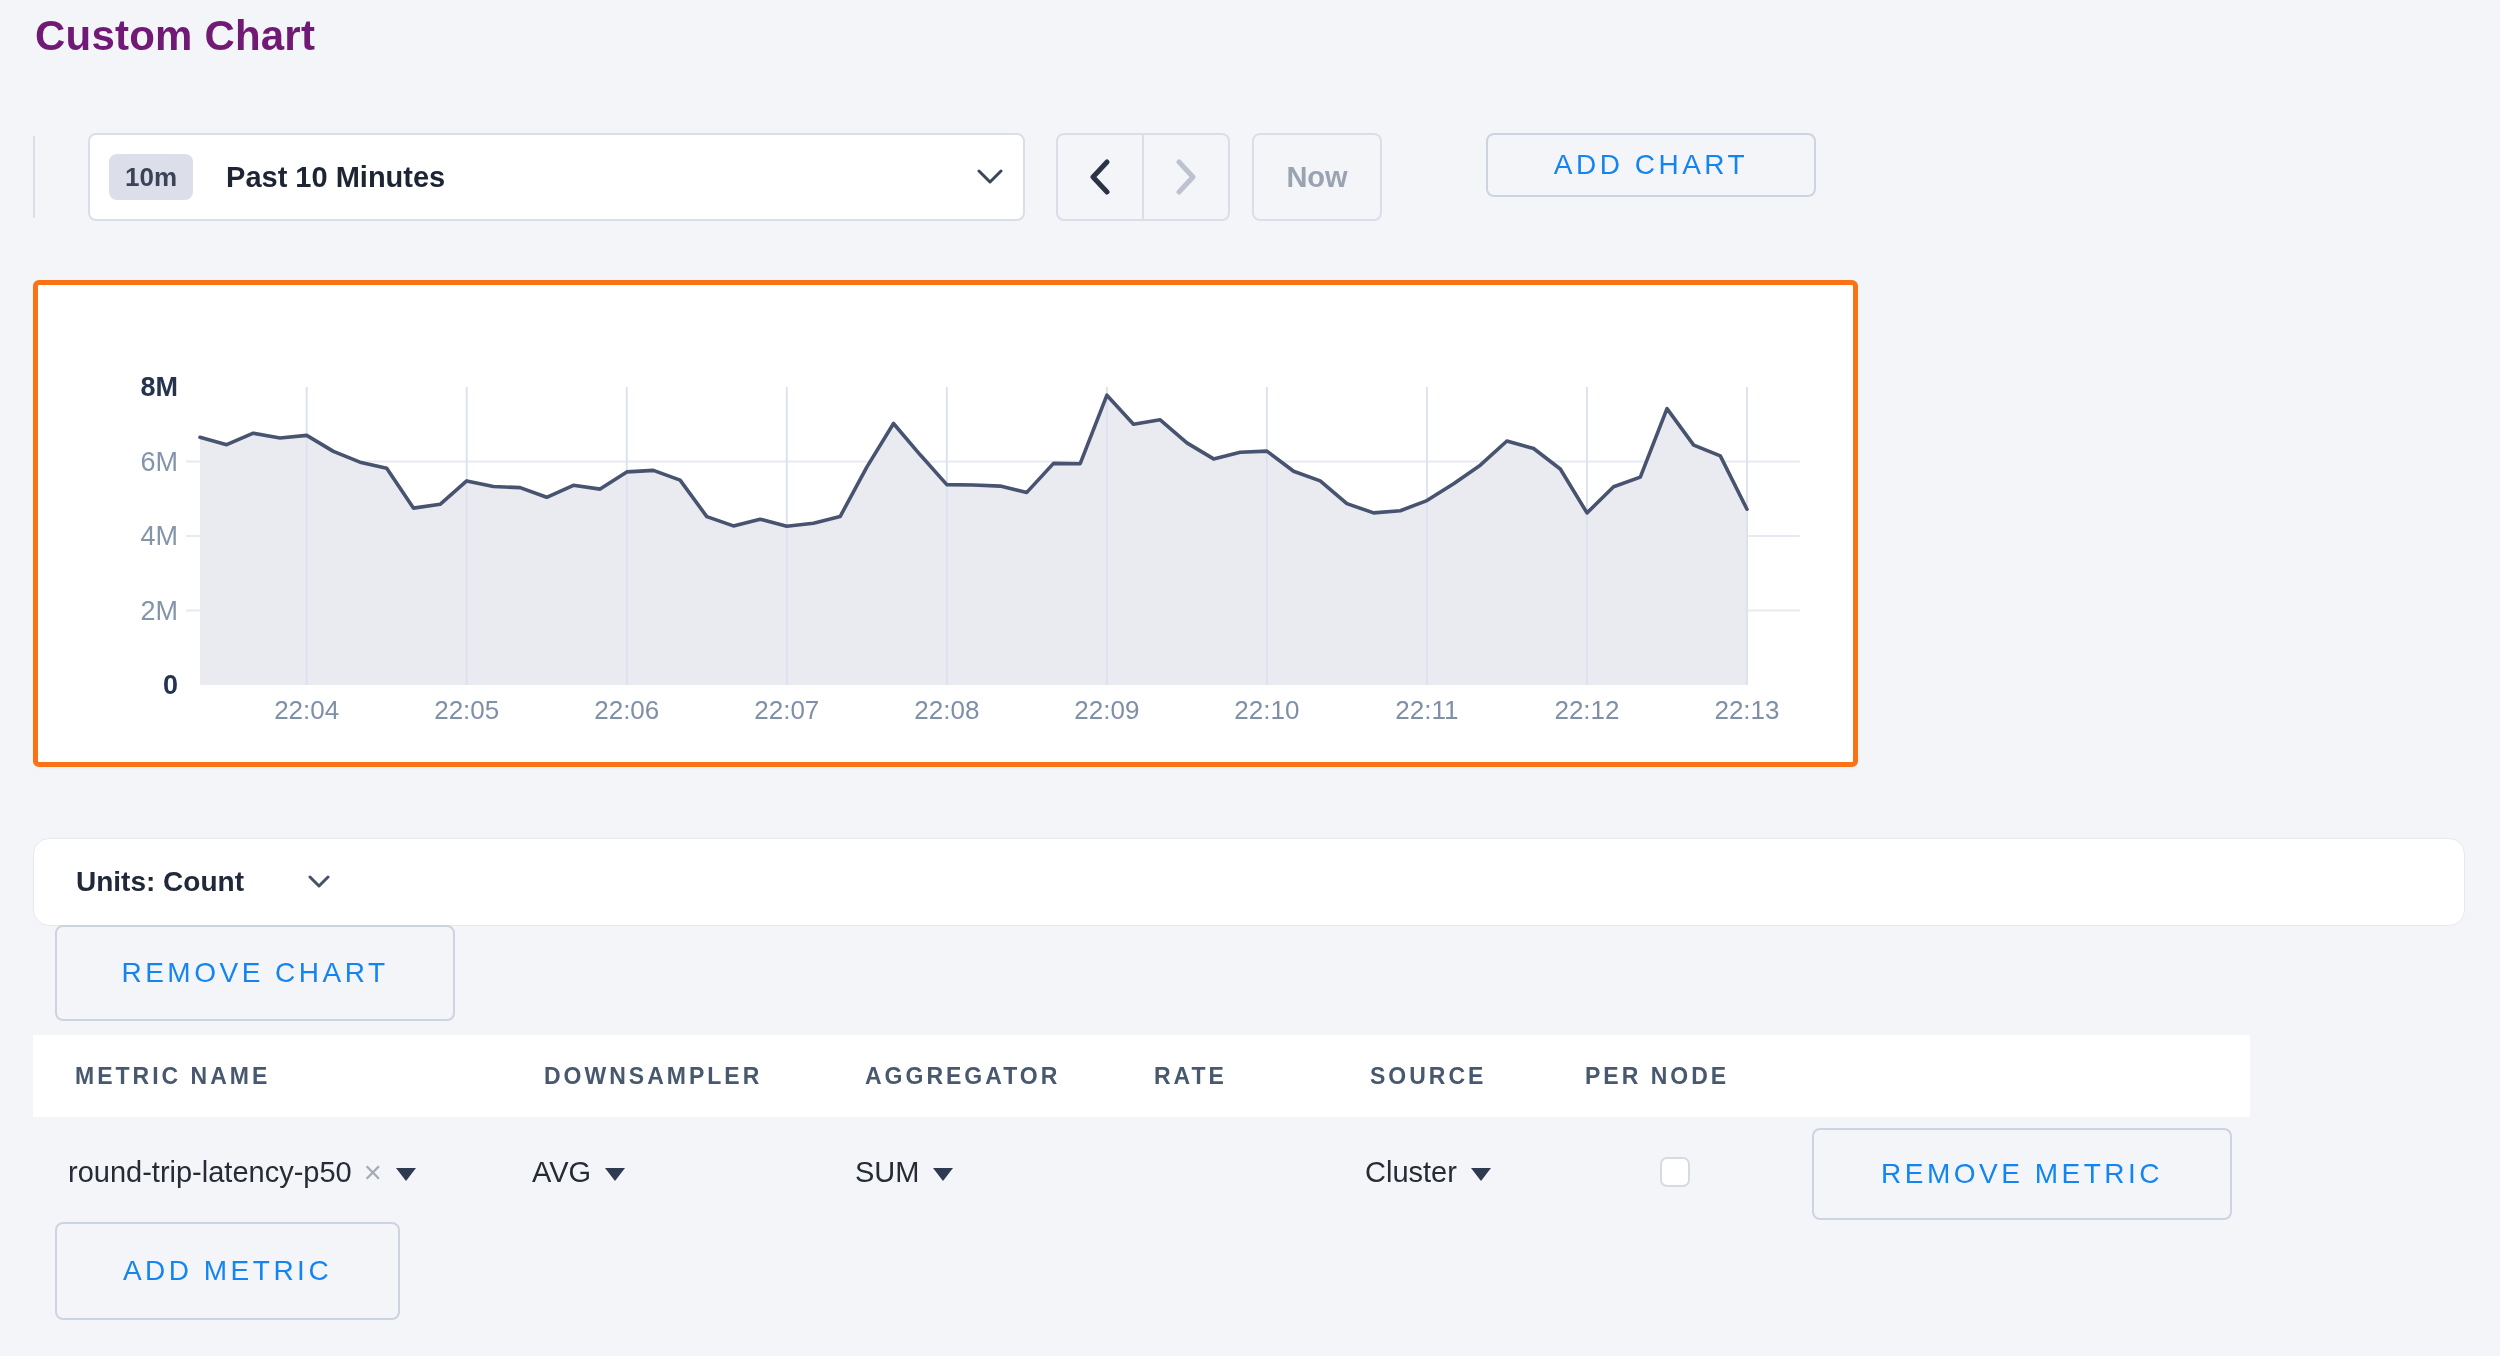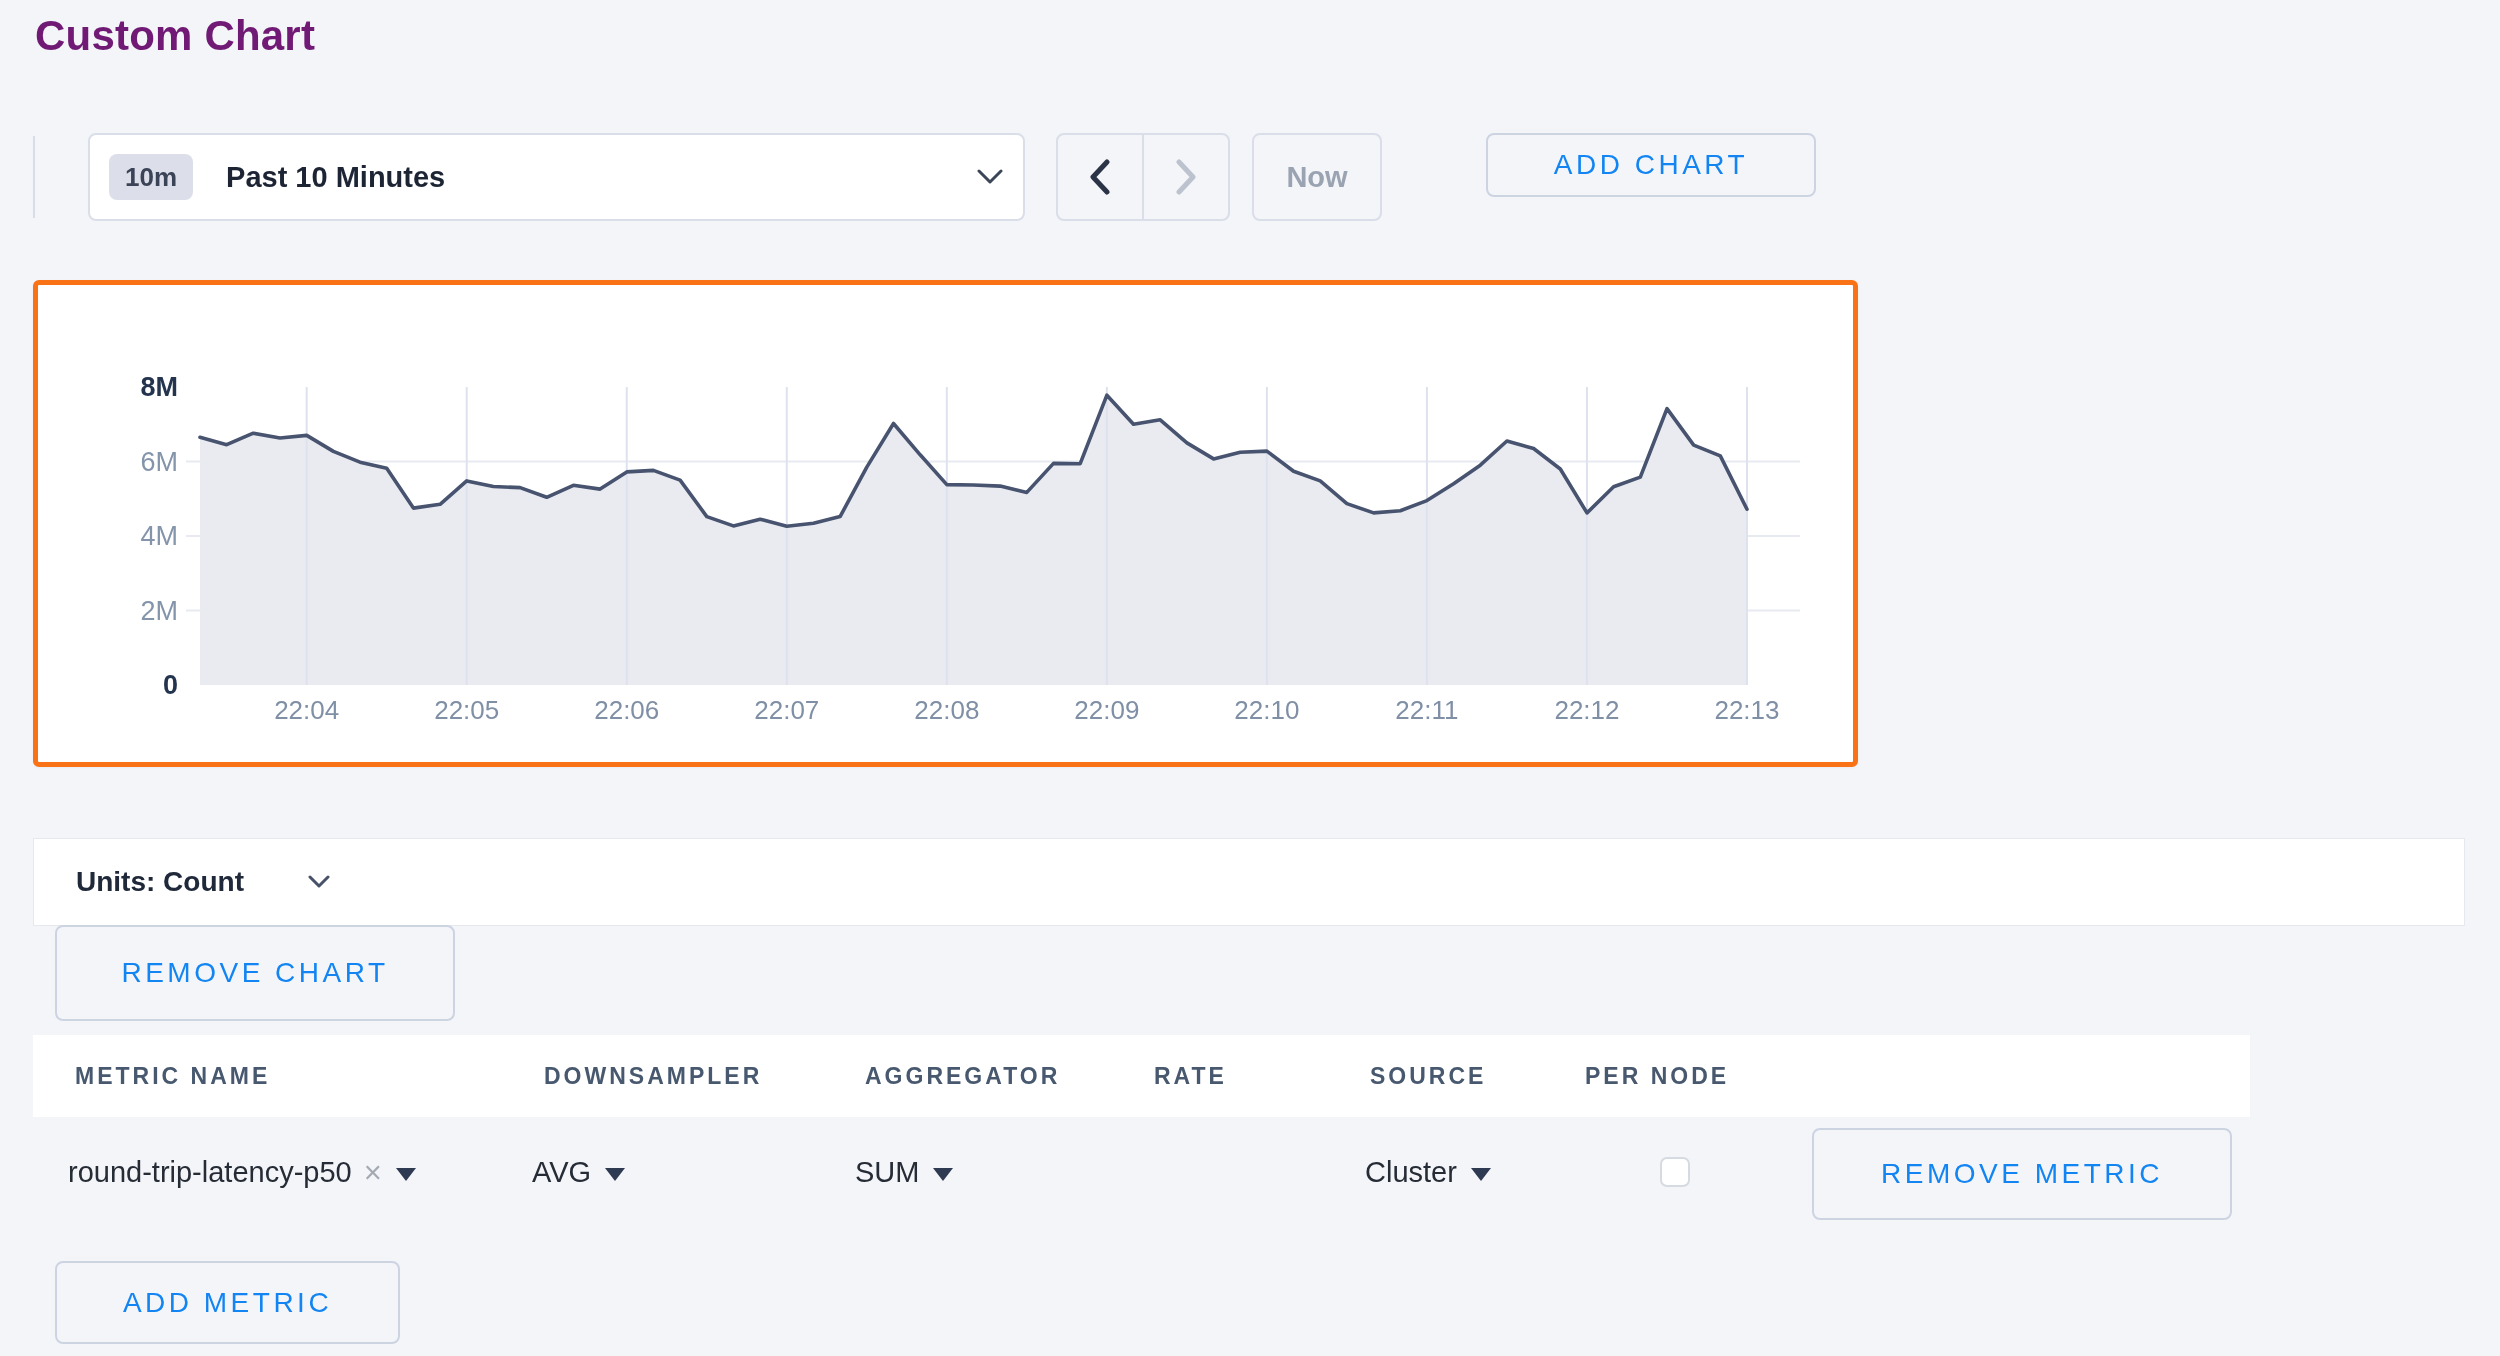--- a/index.html
+++ b/index.html
@@ -39,21 +39,21 @@
   #add-chart-button{left:1456px;top:133px;width:330px;height:64px;margin-left:30px;}
   
   #chart-card{
     left:33px;top:280px;width:1815px;height:477px;background:#ffffff;
     border:5px solid #f97316;border-radius:6px;box-shadow:0 1px 3px rgba(60,70,90,.05);
   }
   #chart-svg{position:absolute;left:0;top:0;}
   
   #units-bar{
     left:33px;top:838px;width:2432px;height:88px;background:#ffffff;
-    border:1px solid #e5e8ef;border-radius:0;box-sizing:border-box;
+    border:1px solid #e5e8ef;border-radius:16px;box-sizing:border-box;
     display:flex;align-items:center;padding-left:42px;gap:38px;
   }
   #units-label{font-size:28px;font-weight:700;color:#20293a;cursor:pointer;}
   #units-chevron{margin-left:26px;}
   #remove-chart-button{left:55px;top:925px;width:400px;height:96px;}
   
   #table-header{
     left:33px;top:1035px;width:2217px;height:82px;background:#ffffff;
   }
   .th{
@@ -68,21 +68,21 @@
   .caret{
     width:0;height:0;border-left:10px solid transparent;border-right:10px solid transparent;
     border-top:13px solid #2e3a52;margin-left:14px;margin-top:4px;
   }
   .clear-x{color:#a4aab3;font-size:31px;margin-left:12px;cursor:pointer;}
   #per-node-checkbox{
     position:absolute;left:1627px;top:40px;width:30px;height:30px;background:#ffffff;
     border:2px solid #d6dae1;border-radius:7px;box-sizing:border-box;cursor:pointer;
   }
   #remove-metric-button{position:absolute;left:1779px;top:11px;width:420px;height:92px;}
-  #add-metric-button{left:55px;top:1222px;width:345px;height:83px;margin-top:39px;}
+  #add-metric-button{left:55px;top:1222px;width:345px;height:98px;}
 </style>
 </head>
 <body>
 
 <div class="abs" id="page-title">Custom Chart</div>
 
 <div class="abs" id="toolbar-rule"></div>
 
 <div class="abs ctl" id="time-select">
   <span id="time-badge">10m</span>

